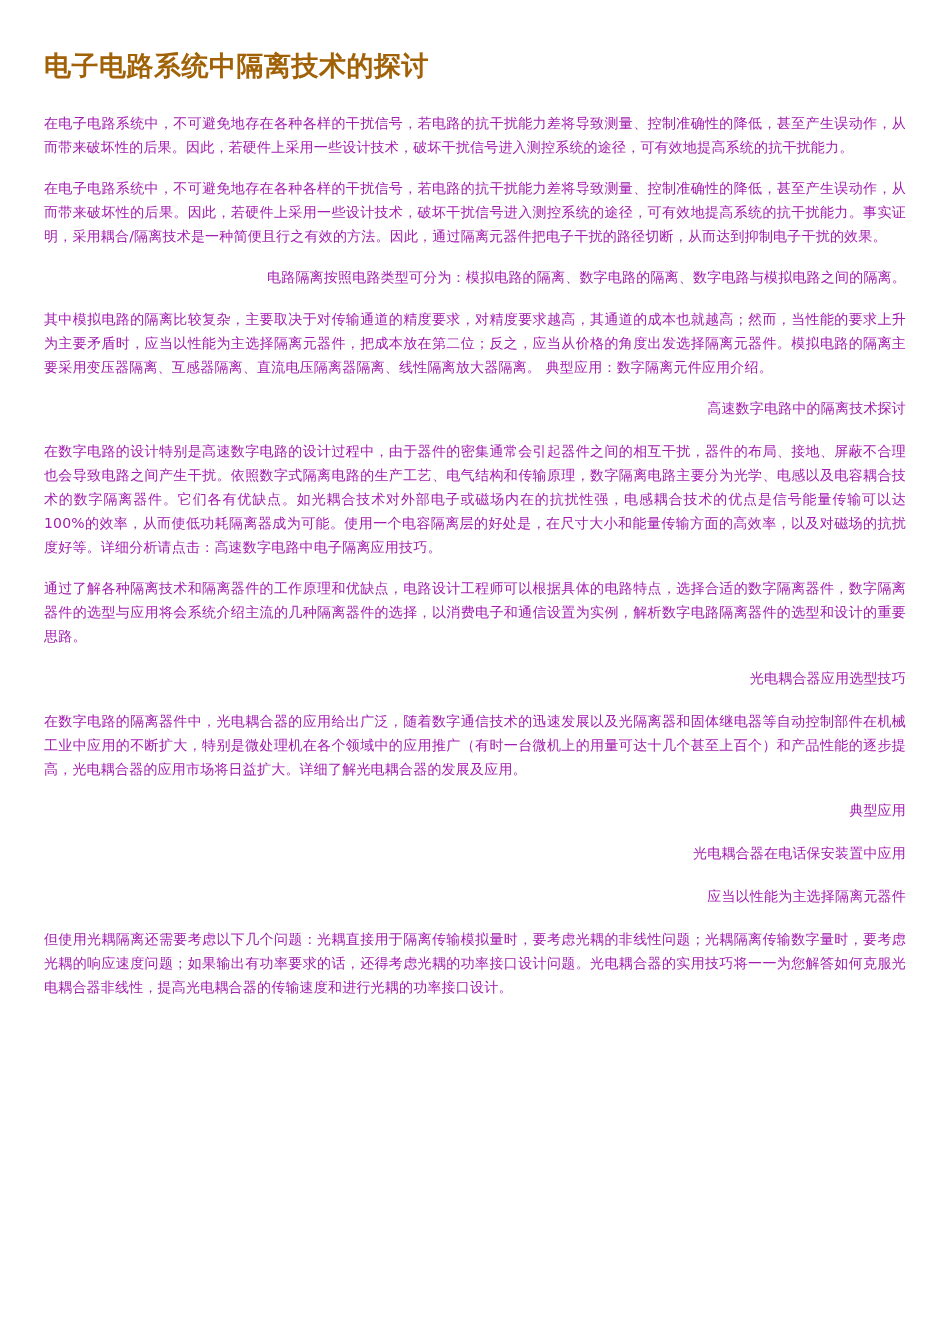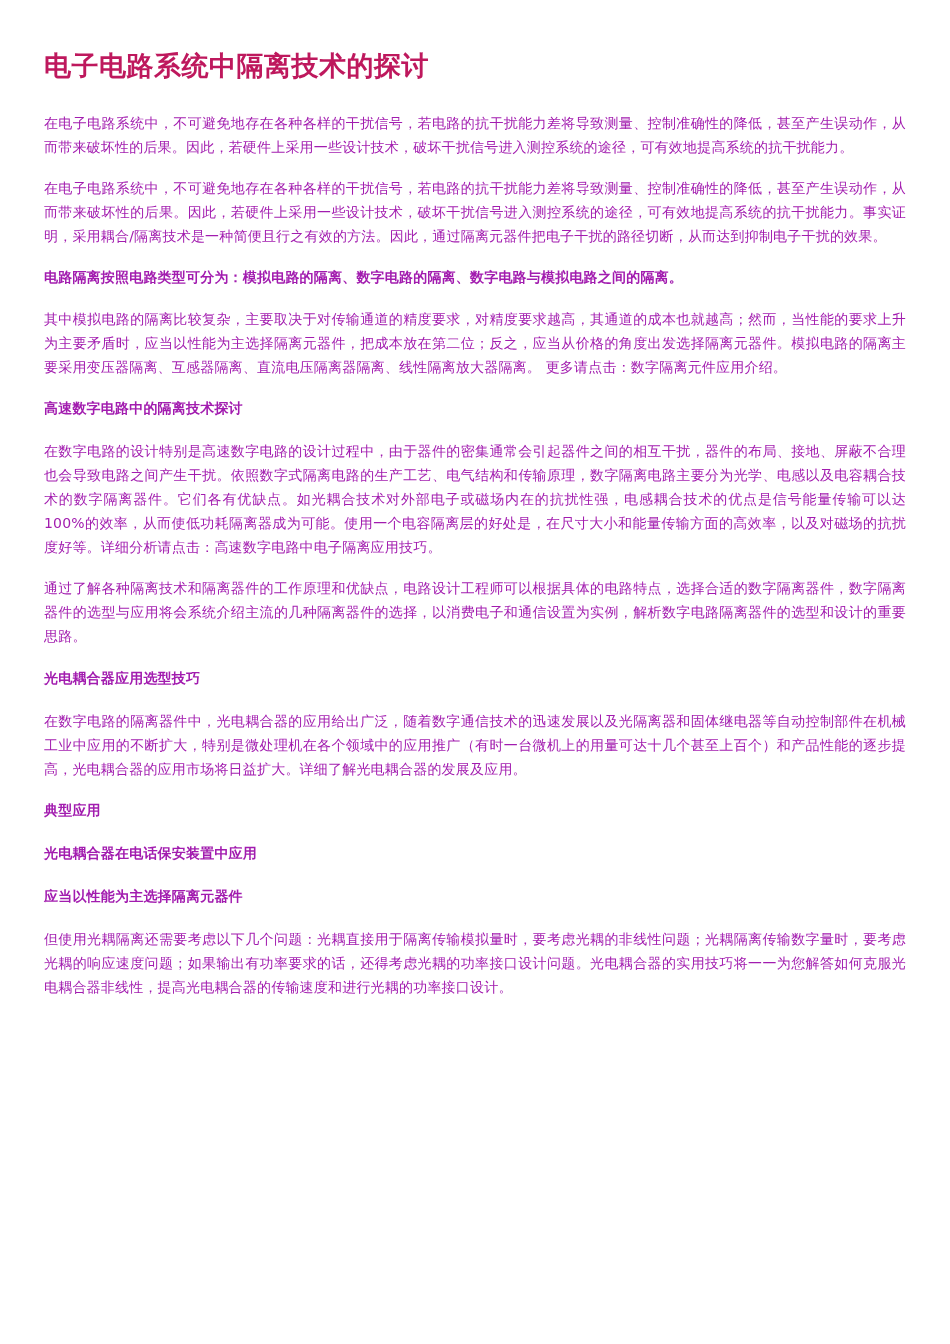--- a/index.html
+++ b/index.html
@@ -20,52 +20,51 @@
     padding: 38px 44px 40px 44px;
     background: #ffffff;
     position: relative;
   }
   .doc-title {
     font-size: 27px;
     font-weight: bold;
     line-height: 1.3;
     letter-spacing: 0.5px;
     margin: 10px 0 28px 0;
-    color: #be185d;
+    color: #a16207;
   }
   .para {
     font-size: 14px;
     line-height: 1.72;
     margin: 0 0 17px 0;
     text-align: justify;
     color: #a21caf;
     letter-spacing: 0.2px;
   }
   .para.heading {
     margin-bottom: 19px;
   }
   .para.short {
-    text-align: left;
-    font-weight: bold;
+    text-align: right;
   }
   .spacer-bottom {
     height: 210px;
   }
 </style>
 </head>
 <body>
 
 <div class="page">
 
   <h1 class="doc-title">电子电路系统中隔离技术的探讨</h1>
 
   <p class="para">在电子电路系统中，不可避免地存在各种各样的干扰信号，若电路的抗干扰能力差将导致测量、控制准确性的降低，甚至产生误动作，从而带来破坏性的后果。因此，若硬件上采用一些设计技术，破坏干扰信号进入测控系统的途径，可有效地提高系统的抗干扰能力。</p>
   <p class="para">在电子电路系统中，不可避免地存在各种各样的干扰信号，若电路的抗干扰能力差将导致测量、控制准确性的降低，甚至产生误动作，从而带来破坏性的后果。因此，若硬件上采用一些设计技术，破坏干扰信号进入测控系统的途径，可有效地提高系统的抗干扰能力。事实证明，采用耦合/隔离技术是一种简便且行之有效的方法。因此，通过隔离元器件把电子干扰的路径切断，从而达到抑制电子干扰的效果。</p>
   <p class="para short">电路隔离按照电路类型可分为：模拟电路的隔离、数字电路的隔离、数字电路与模拟电路之间的隔离。</p>
-  <p class="para">其中模拟电路的隔离比较复杂，主要取决于对传输通道的精度要求，对精度要求越高，其通道的成本也就越高；然而，当性能的要求上升为主要矛盾时，应当以性能为主选择隔离元器件，把成本放在第二位；反之，应当从价格的角度出发选择隔离元器件。模拟电路的隔离主要采用变压器隔离、互感器隔离、直流电压隔离器隔离、线性隔离放大器隔离。 更多请点击：数字隔离元件应用介绍。</p>
+  <p class="para">其中模拟电路的隔离比较复杂，主要取决于对传输通道的精度要求，对精度要求越高，其通道的成本也就越高；然而，当性能的要求上升为主要矛盾时，应当以性能为主选择隔离元器件，把成本放在第二位；反之，应当从价格的角度出发选择隔离元器件。模拟电路的隔离主要采用变压器隔离、互感器隔离、直流电压隔离器隔离、线性隔离放大器隔离。 典型应用：数字隔离元件应用介绍。</p>
   <p class="para short heading">高速数字电路中的隔离技术探讨</p>
   <p class="para">在数字电路的设计特别是高速数字电路的设计过程中，由于器件的密集通常会引起器件之间的相互干扰，器件的布局、接地、屏蔽不合理也会导致电路之间产生干扰。依照数字式隔离电路的生产工艺、电气结构和传输原理，数字隔离电路主要分为光学、电感以及电容耦合技术的数字隔离器件。它们各有优缺点。如光耦合技术对外部电子或磁场内在的抗扰性强，电感耦合技术的优点是信号能量传输可以达100%的效率，从而使低功耗隔离器成为可能。使用一个电容隔离层的好处是，在尺寸大小和能量传输方面的高效率，以及对磁场的抗扰度好等。详细分析请点击：高速数字电路中电子隔离应用技巧。</p>
   <p class="para">通过了解各种隔离技术和隔离器件的工作原理和优缺点，电路设计工程师可以根据具体的电路特点，选择合适的数字隔离器件，数字隔离器件的选型与应用将会系统介绍主流的几种隔离器件的选择，以消费电子和通信设置为实例，解析数字电路隔离器件的选型和设计的重要思路。</p>
   <p class="para short heading">光电耦合器应用选型技巧</p>
   <p class="para">在数字电路的隔离器件中，光电耦合器的应用给出广泛，随着数字通信技术的迅速发展以及光隔离器和固体继电器等自动控制部件在机械工业中应用的不断扩大，特别是微处理机在各个领域中的应用推广（有时一台微机上的用量可达十几个甚至上百个）和产品性能的逐步提高，光电耦合器的应用市场将日益扩大。详细了解光电耦合器的发展及应用。</p>
   <p class="para short heading">典型应用</p>
   <p class="para short heading">光电耦合器在电话保安装置中应用</p>
   <p class="para short heading">应当以性能为主选择隔离元器件</p>
   <p class="para">但使用光耦隔离还需要考虑以下几个问题：光耦直接用于隔离传输模拟量时，要考虑光耦的非线性问题；光耦隔离传输数字量时，要考虑光耦的响应速度问题；如果输出有功率要求的话，还得考虑光耦的功率接口设计问题。光电耦合器的实用技巧将一一为您解答如何克服光电耦合器非线性，提高光电耦合器的传输速度和进行光耦的功率接口设计。</p>
 

